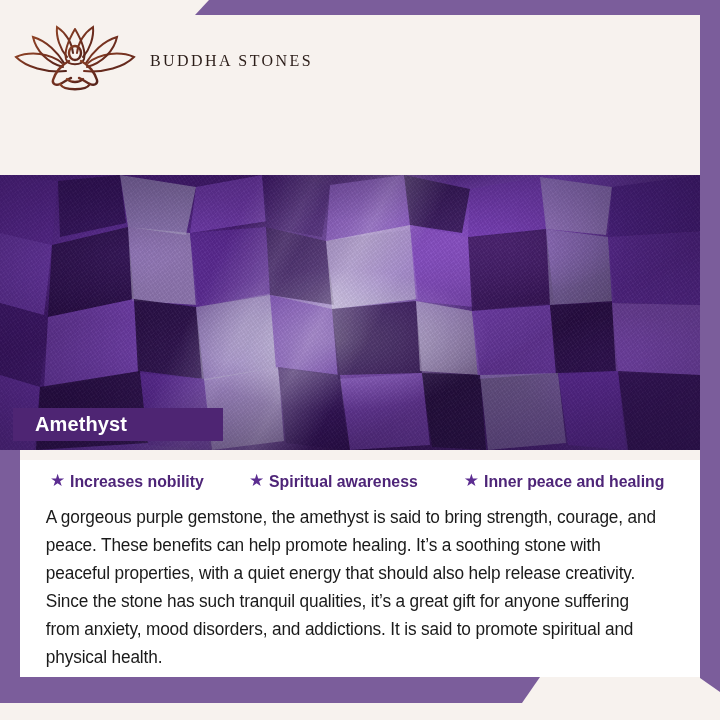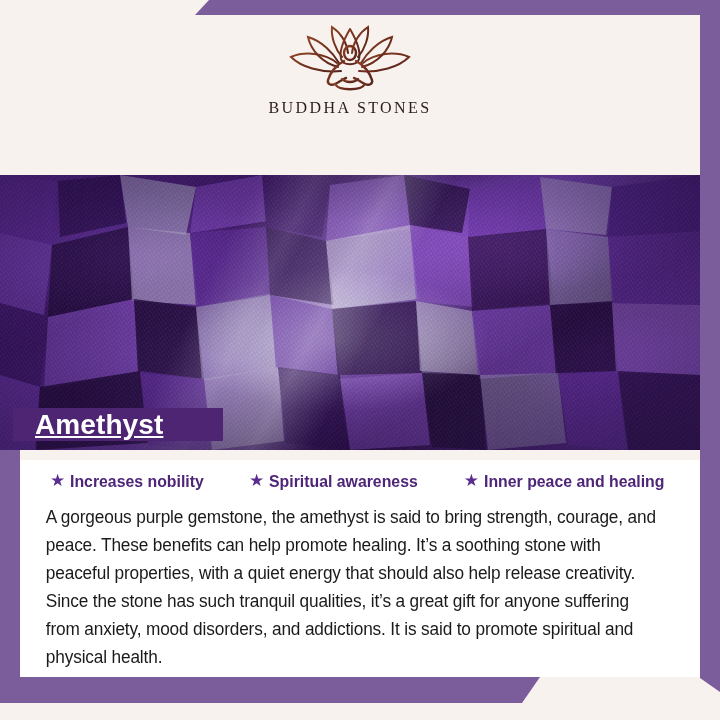--- a/index.html
+++ b/index.html
@@ -55,21 +55,21 @@
     position: absolute;
     top: 15px; left: 0;
     width: 700px; height: 160px;
     background: #f7f2ee;
   }
 
   .logo-block {
     position: absolute;
     top: 8px; left: 0; right: 0;
     display: flex;
-    flex-direction: column;
+    flex-direction: row;
     align-items: center;
   }
   .logo-mark { width: 150px; height: 72px; display: block; }
   .logo-wordmark {
     margin-top: 4px;
     font-family: "Liberation Serif", serif;
     font-size: 16px;
     letter-spacing: 2.4px;
     color: #2b1d18;
     font-weight: 400;
@@ -140,24 +140,23 @@
     top: 408px; left: 13px;
     width: 210px; height: 33px;
     background: #4e2573;
     display: flex;
     align-items: center;
     padding-left: 22px;
   }
   .stone-tag-label {
     font-family: "Liberation Sans Narrow", "Liberation Sans", sans-serif;
     font-weight: 700;
-    font-size: 28px;
+    font-size: 20px;
     color: #ffffff;
     letter-spacing: .1px;
-    text-decoration: underline;
   }
 
   
   .content-card {
     position: absolute;
     top: 450px; left: 20px;
     width: 680px; height: 227px;
     background: #ffffff;
     padding: 14px 16px 0 14px;
   }

